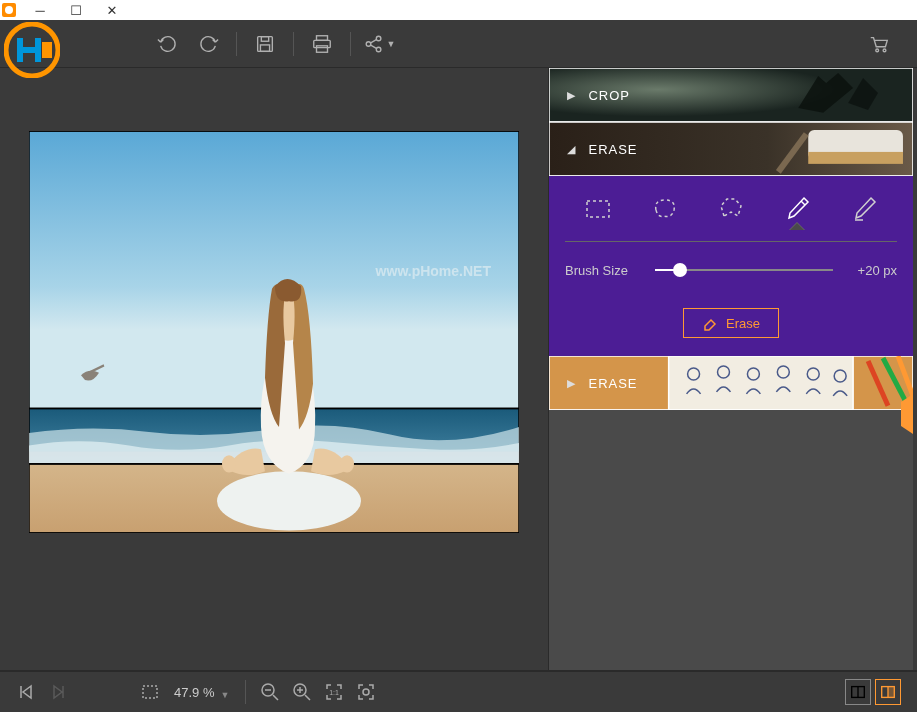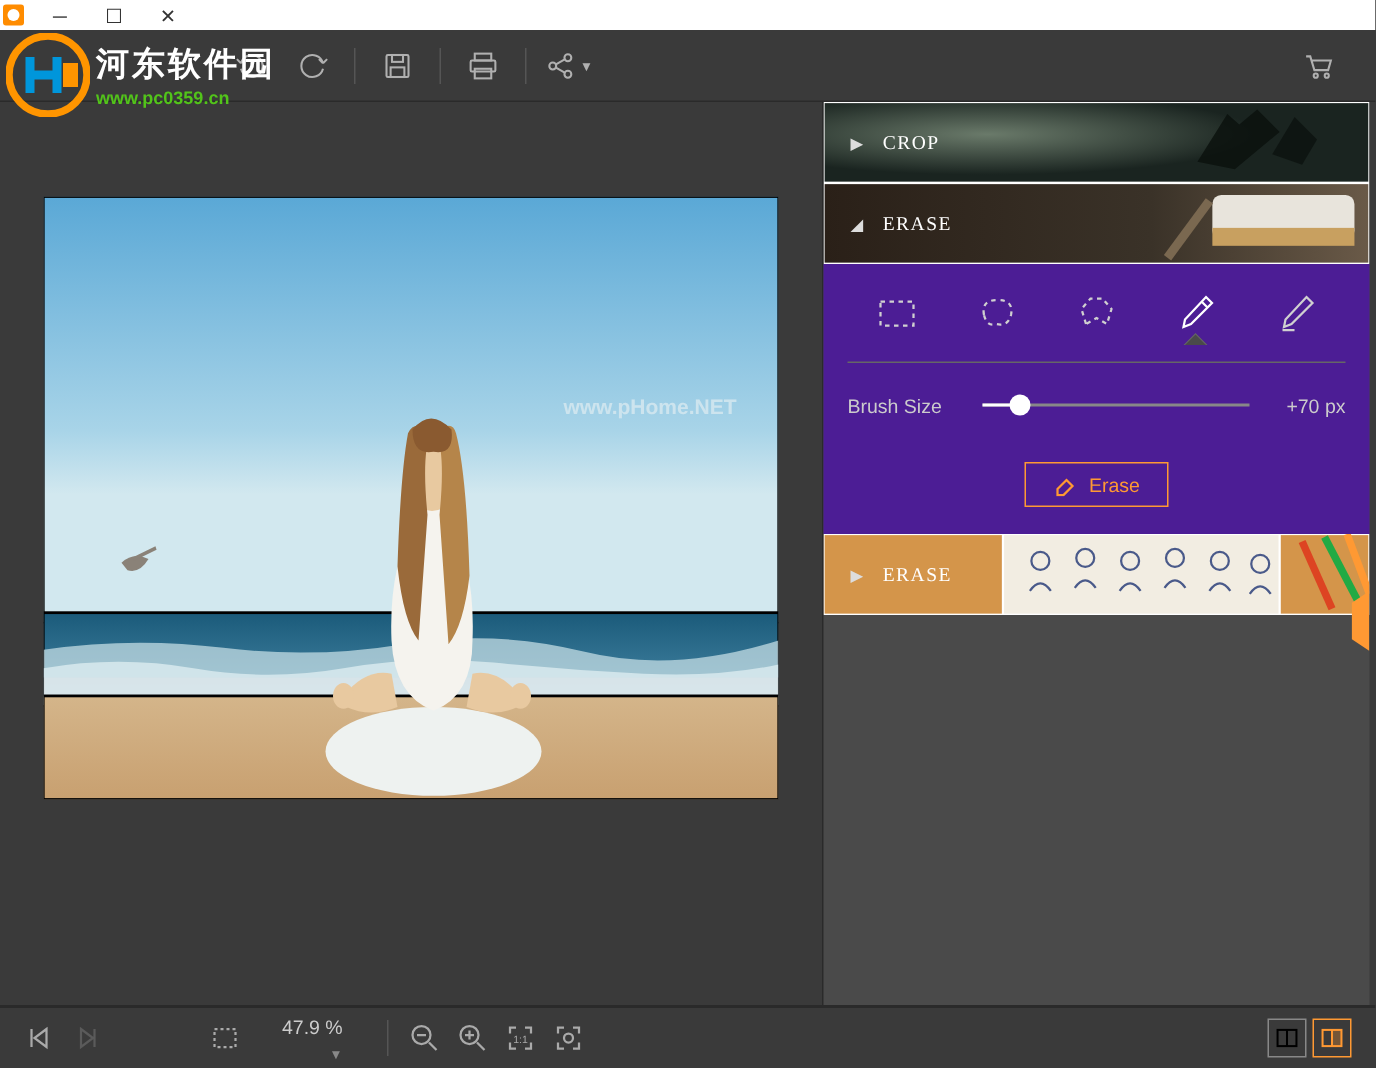--- a/index.html
+++ b/index.html
@@ -34,21 +34,21 @@
     .canvas-area { width: 548px; background: #3a3a3a; position: relative; display: flex; align-items: center; justify-content: center; }
     .photo { width: 490px; height: 402px; position: relative; top: -37px; overflow:hidden; }
     .photo-bg { width:100%; height:100%; }
     .photo-wm1 { position: absolute; top: 132px; right: 28px; color: #d5e8f0; font-size: 14px; font-weight: bold; opacity: 0.85; }
     
     
     .rpanel { width: 365px; background: #4a4a4a; border-left: 1px solid #2a2a2a; position:relative; }
     .acc-item { height: 54px; display: flex; align-items: center; padding: 0 18px; color: #fff; font-size: 13px; letter-spacing: 1px; position: relative; overflow:hidden; background:#2a2a2a; }
     .acc-arrow { margin-right: 12px; font-size: 11px; color: #ddd; }
     .acc-bg { position:absolute; inset:0; }
-    .acc-label { position:relative; z-index:2;font-family:Liberation Serif, serif; }
+    .acc-label { position:relative; z-index:2; }
     .acc-arrow { position:relative; z-index:2; }
     
     .erase-body { background: #4c1d95; padding: 0 16px; }
     .tool-row { display: flex; justify-content: space-around; align-items: center; height: 66px; border-bottom: 1px solid #666; position:relative; }
     .tool-icon { width: 40px; height: 40px; display: flex; align-items: center; justify-content: center; color: #d0d0d0; position:relative; }
     .tool-icon svg { width: 30px; height: 30px; }
     .tool-icon.active { color: #fff; }
     .tool-caret { position:absolute; bottom:-1px; left:50%; transform:translateX(-50%); width:0; height:0; border-left:8px solid transparent; border-right:8px solid transparent; border-bottom:8px solid #666; }
     .tool-caret-inner { position:absolute; bottom:-1px; left:50%; transform:translateX(-50%); width:0; height:0; border-left:7px solid transparent; border-right:7px solid transparent; border-bottom:7px solid #4a4a4a; }
     
@@ -64,21 +64,21 @@
     .erase-btn svg { width:16px; height:16px; }
     
     .rpanel-tab { position:absolute; right:0; top:326px; width:12px; height:40px; background:#ff9933; clip-path: polygon(100% 0, 0 20%, 0 80%, 100% 100%); }
     
     
     .bottombar { height: 42px; background: #3a3a3a; border-top: 2px solid #2a2a2a; display: flex; align-items: center; padding: 0 10px; }
     .bb-btn { width: 32px; height: 32px; display: flex; align-items: center; justify-content: center; color: #aaa; }
     .bb-btn.disabled { color: #5a5a5a; }
     .bb-btn svg { width: 20px; height: 20px; }
     .bb-gap { width: 60px; }
-    .bb-zoom { color: #ccc; font-size: 13px; margin: 0 22px; display:flex; align-items:flex-end; gap:6px;flex-direction:column;}
+    .bb-zoom { color: #ccc; font-size: 13px; margin: 0 8px; display:flex; align-items:flex-end; gap:6px;}
     .bb-zoom-arrow { font-size:9px; color:#888;}
     .bb-push { flex: 1; }
     .bb-compare { display:flex; gap:4px; }
     .bb-compare-btn { width:26px; height:26px; border:1px solid #888; display:flex; align-items:center; justify-content:center; }
     .bb-compare-btn.active { border-color:#ff9933; }
     
     svg { stroke: currentColor; fill: none; stroke-width: 1.5; }
   </style>
 </head>
 <body>
@@ -96,24 +96,20 @@
   </div>
 </div>
 
 <div class="wm-logo">
   <div class="wm-badge">
     <svg viewBox="0 0 56 56">
       <circle cx="28" cy="28" r="26" fill="none" stroke="#ff9500" stroke-width="5"></circle>
       <path d="M16 16 L16 40 M16 28 L34 28 M34 16 L34 40" stroke="#0096db" stroke-width="6" fill="none"></path>
       <path d="M38 20 L48 20 L48 36 L38 36 Z" fill="#ff9500" stroke="none"></path>
     </svg>
-  </div>
-  <div class="wm-text">
-    <div class="wm-text-cn">河东软件园</div>
-    <div class="wm-text-url">www.pc0359.cn</div>
   </div>
 </div>
 
 <div class="toolbar">
   <div class="tb-spacer-nav"></div>
   <div class="tb-btn">
     <svg viewBox="0 0 24 24">
         <path d="M4 10 A8 8 0 1 1 4 14 M4 10 L1 7 M4 10 L7 7"></path>
       </svg>
   </div>
@@ -273,21 +269,21 @@
             </svg>
         </div>
       </div>
 
       <div class="slider-row">
         <div class="slider-label">Brush Size</div>
         <div class="slider-track">
           <div class="slider-fill"></div>
           <div class="slider-thumb"></div>
         </div>
-        <div class="slider-val">+70 px</div>
+        <div class="slider-val">+20 px</div>
       </div>
 
       <div class="erase-btn-wrap">
         <button class="erase-btn">
           <svg viewBox="0 0 16 16">
               <path d="M3 11 L9 5 L13 9 L7 15 L3 15 Z"></path>
             </svg>
           <span>Erase</span>
         </button>
       </div>

